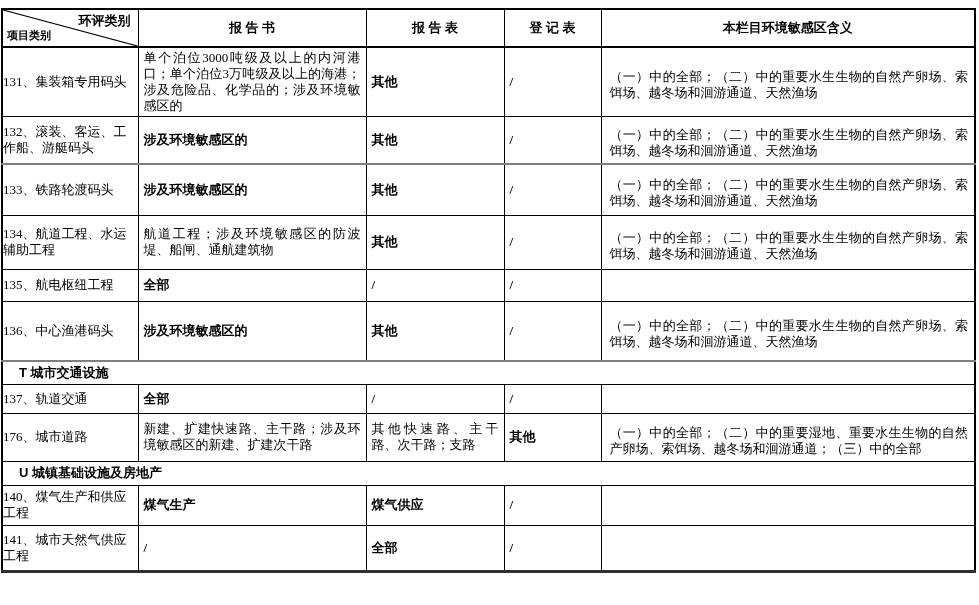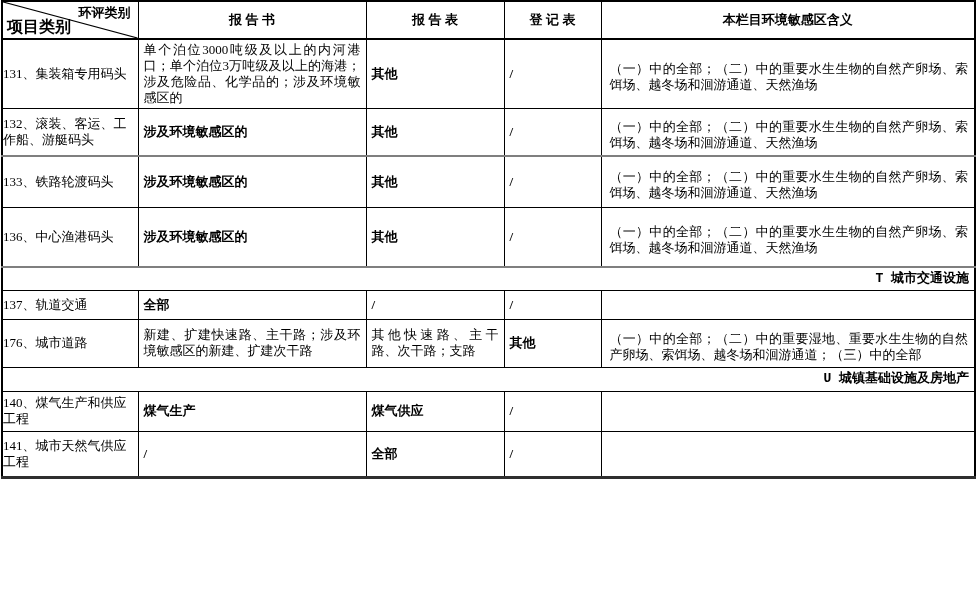--- a/index.html
+++ b/index.html
@@ -3,21 +3,21 @@
 <meta charset="utf-8">
 <style>
   html,body{margin:0;padding:0;}
   body{
     width:979px;height:605px;background:#ffffff;color:#000;
     font-family:"Liberation Serif","DejaVu Serif",serif;
     overflow:hidden;
   }
   table{
     border-collapse:collapse;table-layout:fixed;
-    margin:0 0 0 1px;width:973px;
+    margin:8px 0 0 1px;width:973px;
     border:2px solid #000;
     border-bottom:3px solid #2f2f2f;
   }
   th,td{
     border:1px solid #000;
     font-size:13px;line-height:16px;
     padding:1px 5px;
     vertical-align:middle;
     overflow:hidden;
     word-break:break-all;
@@ -25,28 +25,28 @@
   thead th{
     font-family:"Liberation Sans","DejaVu Sans",sans-serif;
     font-weight:bold;font-size:13px;text-align:center;
     border-bottom:2px solid #000;
   }
   .cat{text-align:left;padding:1px 2px 1px 0;}
   .c{text-align:left;font-weight:bold;}
   .j{text-align:justify;}
   .mean{text-align:justify;padding:8px 6px 1px 8px;}
   tr.section td{
-    font-family:Liberation Mono, monospace;
-    font-weight:bold;text-align:right;padding-left:5px;
+    font-family:Liberation Sans, sans-serif;
+    font-weight:bold;text-align:left;padding-left:16px;
   }
   tr.pb td{border-bottom:2px solid #7f7f7f;}
   .corner{position:relative;padding:0;}
   .corner svg{position:absolute;left:0;top:0;width:100%;height:100%;}
   .corner .ct{position:absolute;top:3px;right:7px;font-size:13px;}
-  .corner .cb{position:absolute;bottom:3px;left:4px;font-size:16px;}
+  .corner .cb{position:absolute;bottom:3px;left:4px;font-size:11px;}
 </style>
 </head>
 <body>
 
 <table>
   <colgroup>
     <col style="width:136px">
       <col style="width:228px">
       <col style="width:138px">
       <col style="width:97px">
@@ -82,20 +82,34 @@
       <td class="c">/</td>
       <td class="mean">（一）中的全部；（二）中的重要水生生物的自然产卵场、索饵场、越冬场和洄游通道、天然渔场</td>
     </tr>
     <tr style="height:51px">
       <td class="cat">133、铁路轮渡码头</td>
       <td class="c">涉及环境敏感区的</td>
       <td class="c">其他</td>
       <td class="c">/</td>
       <td class="mean">（一）中的全部；（二）中的重要水生生物的自然产卵场、索饵场、越冬场和洄游通道、天然渔场</td>
     </tr>
+    <tr style="height:54px">
+      <td class="cat">134、航道工程、水运辅助工程</td>
+      <td class="j">航道工程；涉及环境敏感区的防波堤、船闸、通航建筑物</td>
+      <td class="c">其他</td>
+      <td class="c">/</td>
+      <td class="mean">（一）中的全部；（二）中的重要水生生物的自然产卵场、索饵场、越冬场和洄游通道、天然渔场</td>
+    </tr>
+    <tr style="height:32px">
+      <td class="cat">135、航电枢纽工程</td>
+      <td class="c">全部</td>
+      <td class="c">/</td>
+      <td class="c">/</td>
+      <td class="mean"></td>
+    </tr>
     <tr style="height:60px" class="pb">
       <td class="cat">136、中心渔港码头</td>
       <td class="c">涉及环境敏感区的</td>
       <td class="c">其他</td>
       <td class="c">/</td>
       <td class="mean">（一）中的全部；（二）中的重要水生生物的自然产卵场、索饵场、越冬场和洄游通道、天然渔场</td>
     </tr>
     <tr style="height:23px" class="section">
       <td colspan="5">T 城市交通设施</td>
     </tr>

